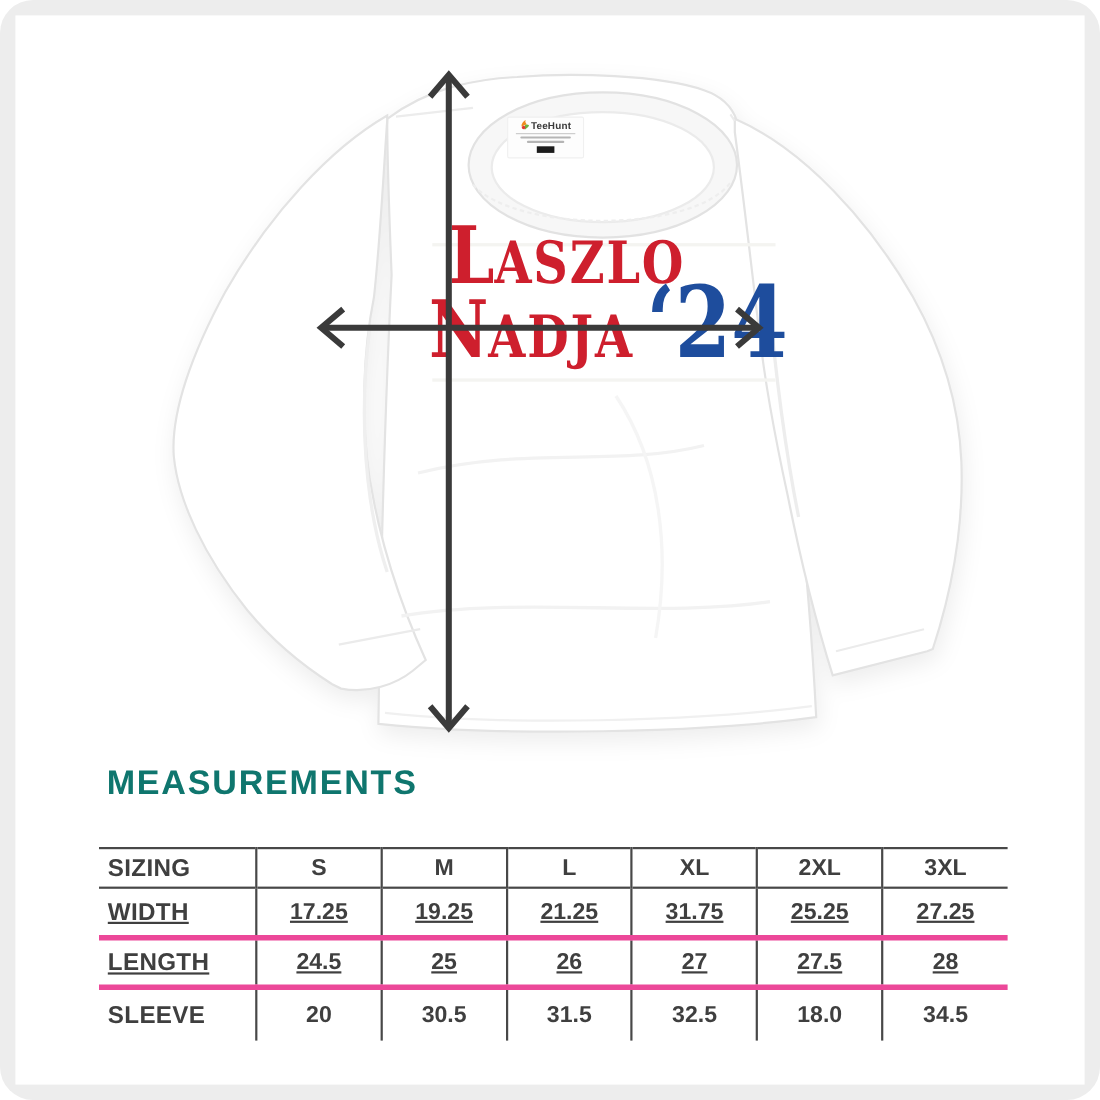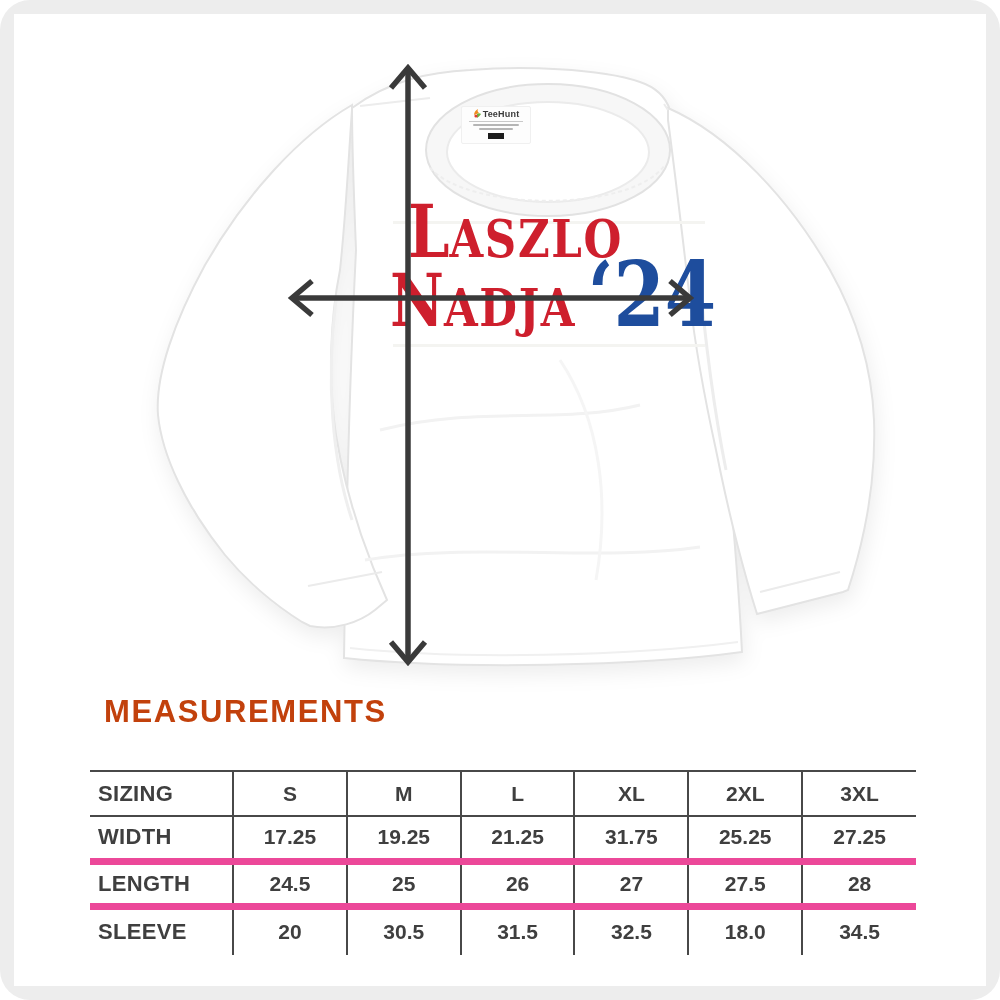--- a/index.html
+++ b/index.html
@@ -33,31 +33,31 @@
   .label-rule{width:54px;height:1px;background:#c9c9c9;margin-top:2px;}
   .fineprint-bar{height:2px;background:#b5b5b5;margin-top:2px;border-radius:1px;}
   .fp1{width:46px;}
   .fp2{width:34px;}
   .size-tag{width:16px;height:6px;background:#1c1c1c;margin-top:3px;}
 
   
   .arrows-svg{position:absolute;left:0;top:0;z-index:10;}
 
   
-  .m-title{position:absolute;left:104px;top:694px;z-index:5;
-           font-size:31px;font-weight:800;letter-spacing:1.6px;color:#c2410c;}
+  .m-title{position:absolute;left:97px;top:694px;z-index:5;
+           font-size:31px;font-weight:800;letter-spacing:1.6px;color:#0f766e;}
   .size-table{position:absolute;left:90px;top:770px;width:826px;z-index:5;
               border-collapse:collapse;table-layout:fixed;color:#3f3f3f;}
   .size-table col.c0{width:143px;}
   .size-table th,.size-table td{font-weight:bold;font-size:21px;text-align:center;
               vertical-align:middle;padding:0;border:none;}
   .size-table th.rowlabel{text-align:left;padding-left:8px;font-size:22px;letter-spacing:0.3px;}
-  .size-table thead tr{height:45px;border-top:2px solid #484848;border-bottom:2px solid #484848;}
+  .size-table thead tr{height:36px;border-top:2px solid #484848;border-bottom:2px solid #484848;}
   .size-table tbody tr{height:45px;}
-  .size-table tbody tr:not(:last-child){border-bottom:7px solid #ec4899;}
+  .size-table tbody tr:not(:last-child){border-bottom:5px solid #ec4899;text-decoration:underline;}
   .size-table tbody tr:last-child{height:49px;margin-top:36px;}
   .size-table th:not(:last-child),.size-table td:not(:last-child){border-right:2px solid #484848;}
 </style>
 </head>
 <body>
 
 <div class="canvas">
 
   <svg class="shirt-svg" width="1000" height="1000" viewBox="0 0 1000 1000">
     <g style="filter:drop-shadow(2px 8px 10px rgba(0,0,0,0.07));">

